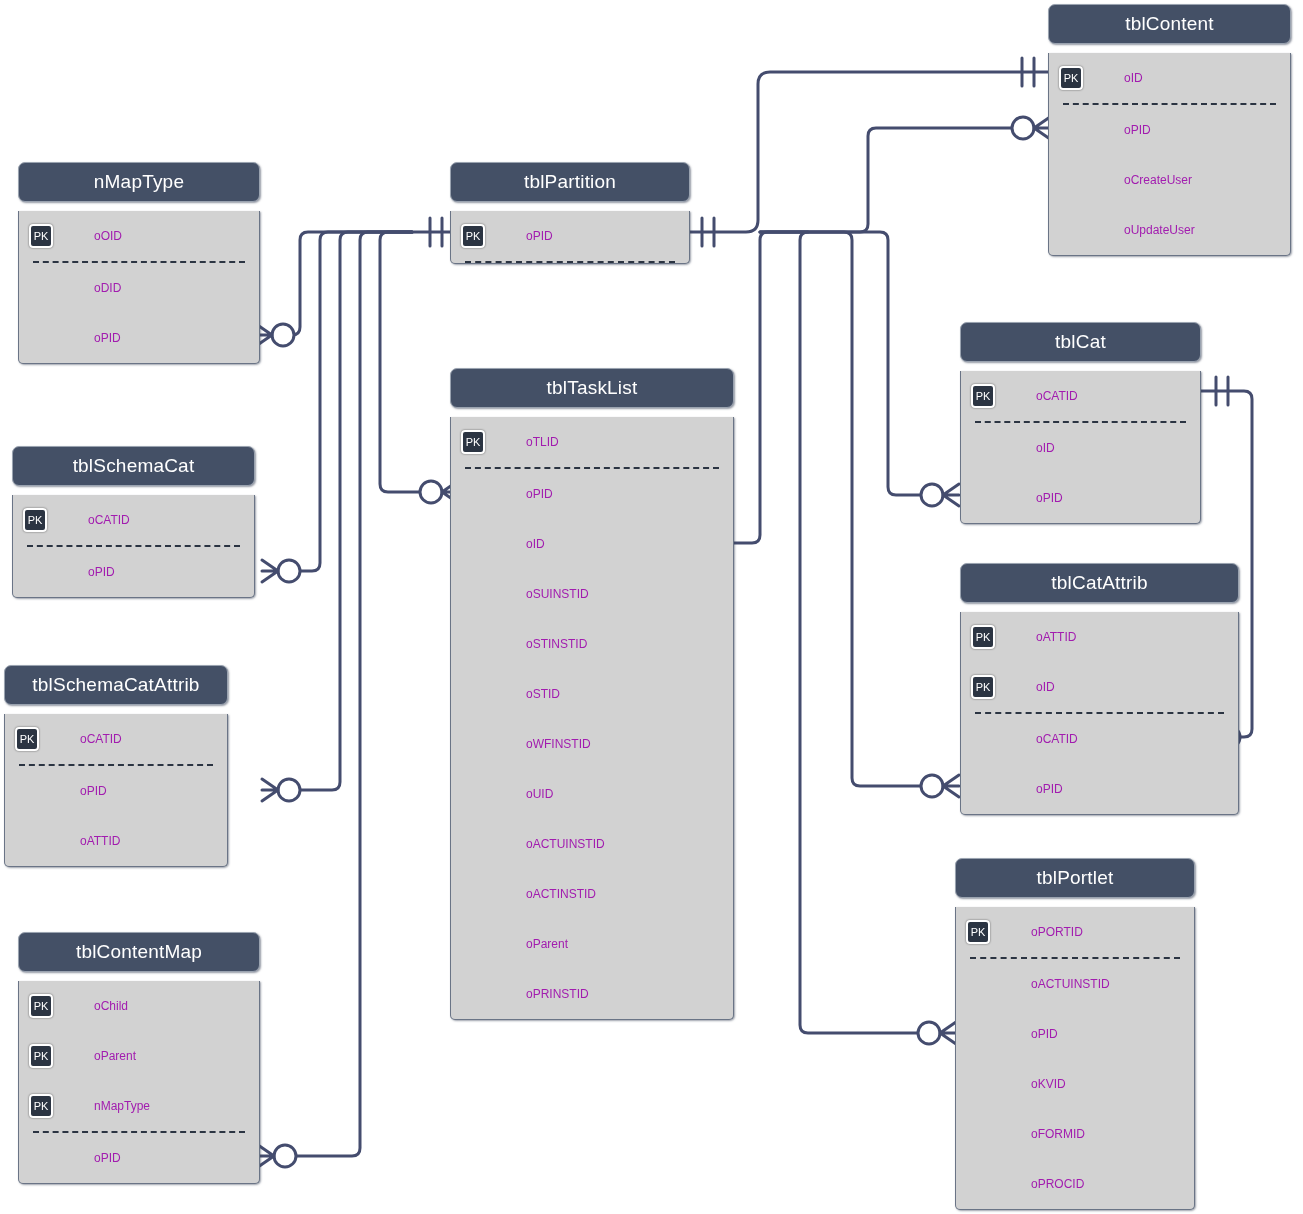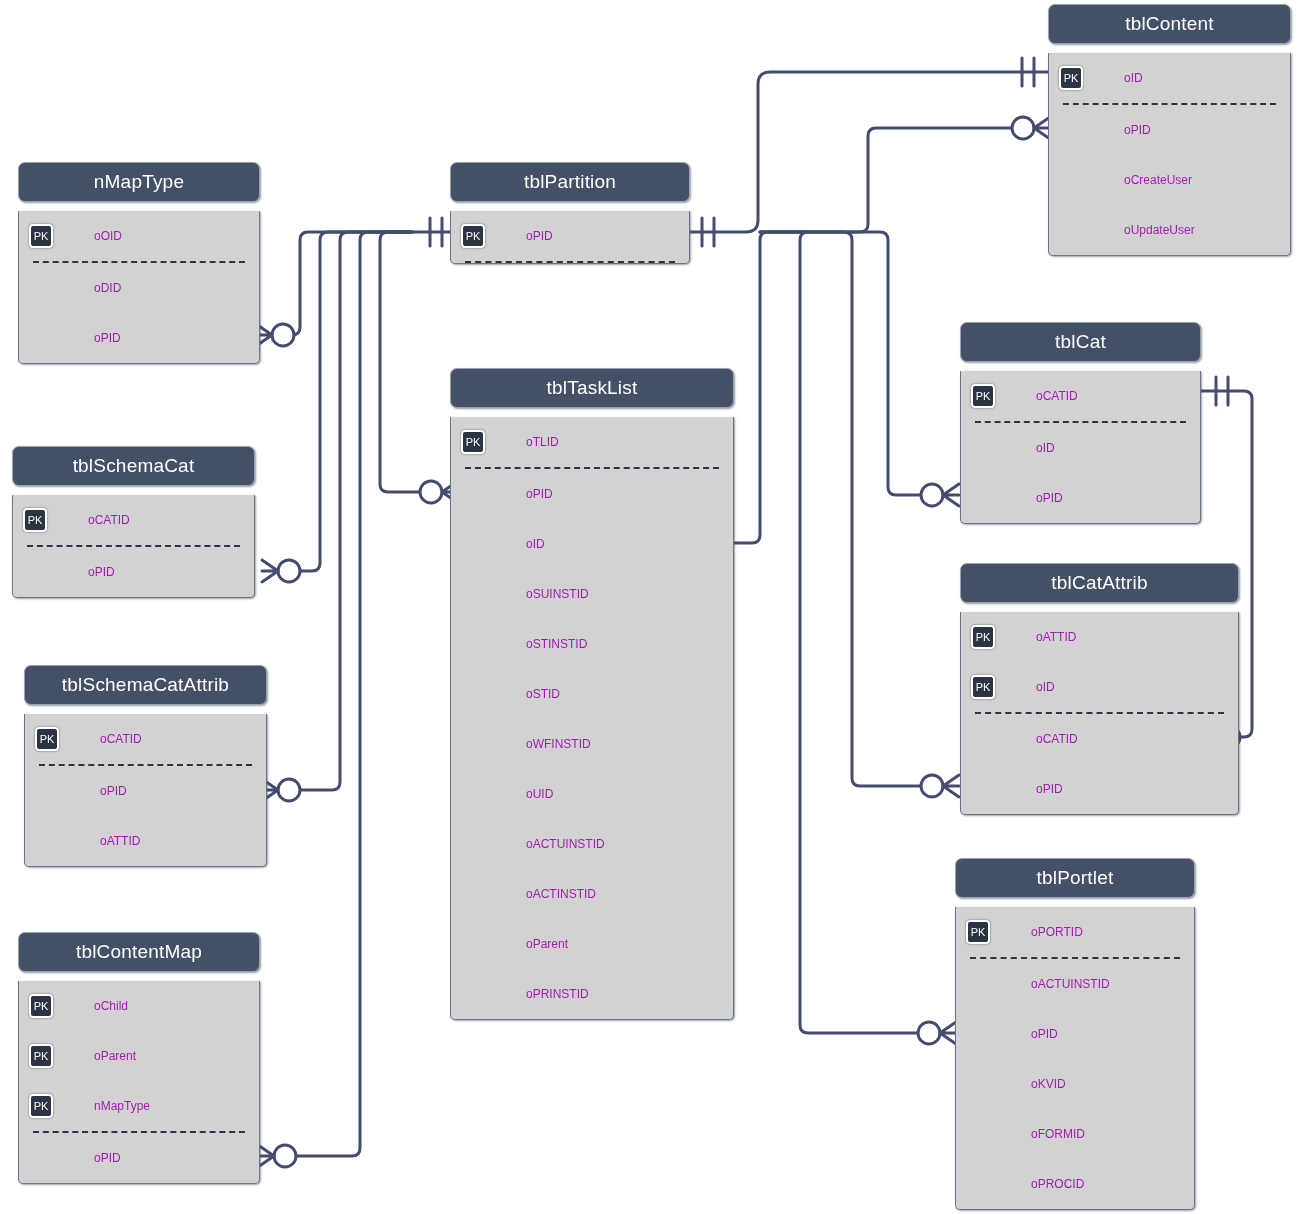--- a/index.html
+++ b/index.html
@@ -211,21 +211,21 @@
             <div class="pk-badge">PK</div>
             <div class="field-name">oCATID</div>
           </div>
           <div class="pk-divider"></div>
           <div class="field-row">
             <div class="pk-spacer"></div>
             <div class="field-name">oPID</div>
           </div>
         </div>
       </div>
-      <div class="entity" style="left: 24px; top: 665px; width: 243px;">
+      <div class="entity" style="left: 4px; top: 665px; width: 224px;">
         <div class="entity-header">tblSchemaCatAttrib</div>
         <div class="entity-body">
           <div class="field-row">
             <div class="pk-badge">PK</div>
             <div class="field-name">oCATID</div>
           </div>
           <div class="pk-divider"></div>
           <div class="field-row">
             <div class="pk-spacer"></div>
             <div class="field-name">oPID</div>

